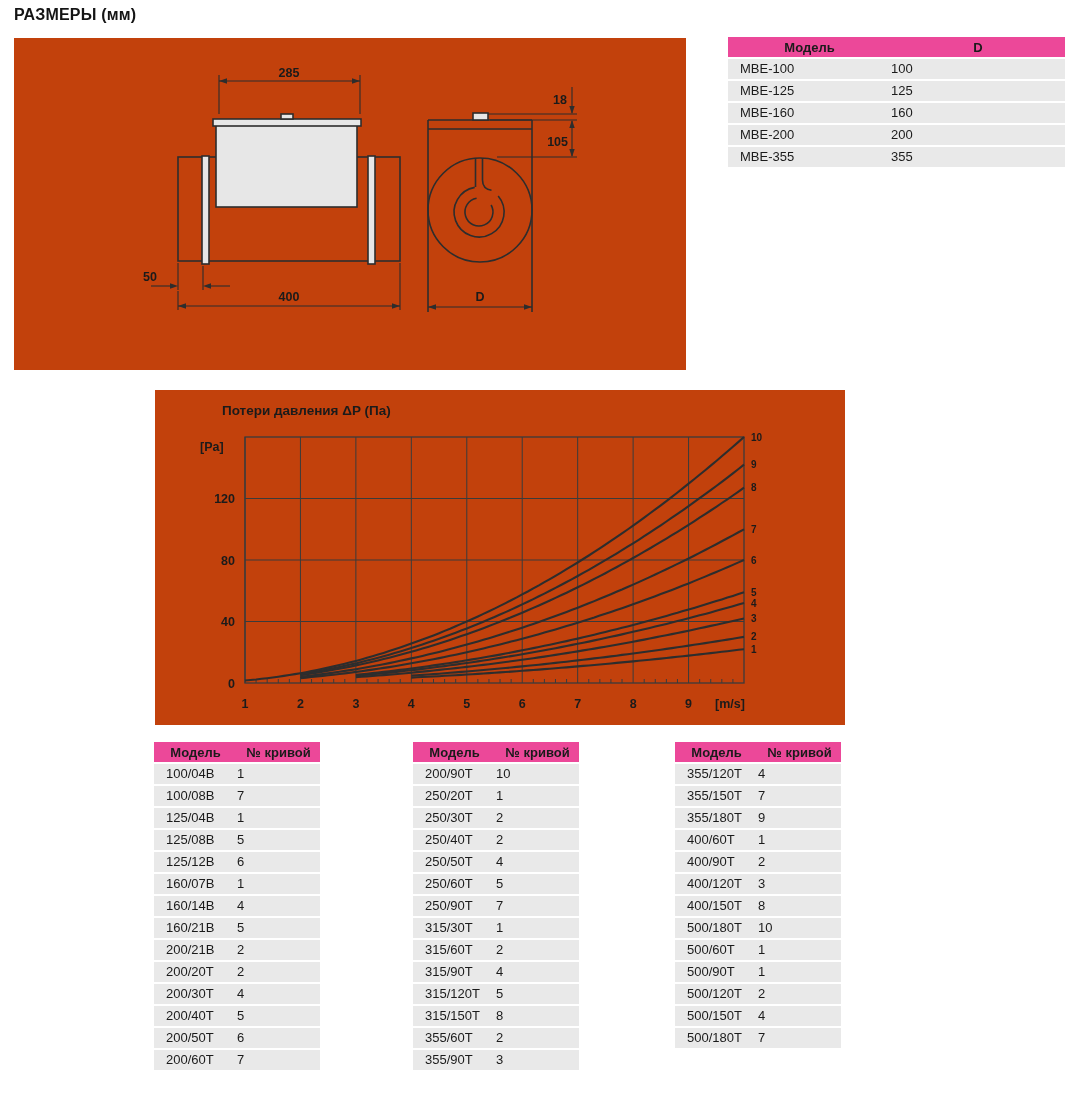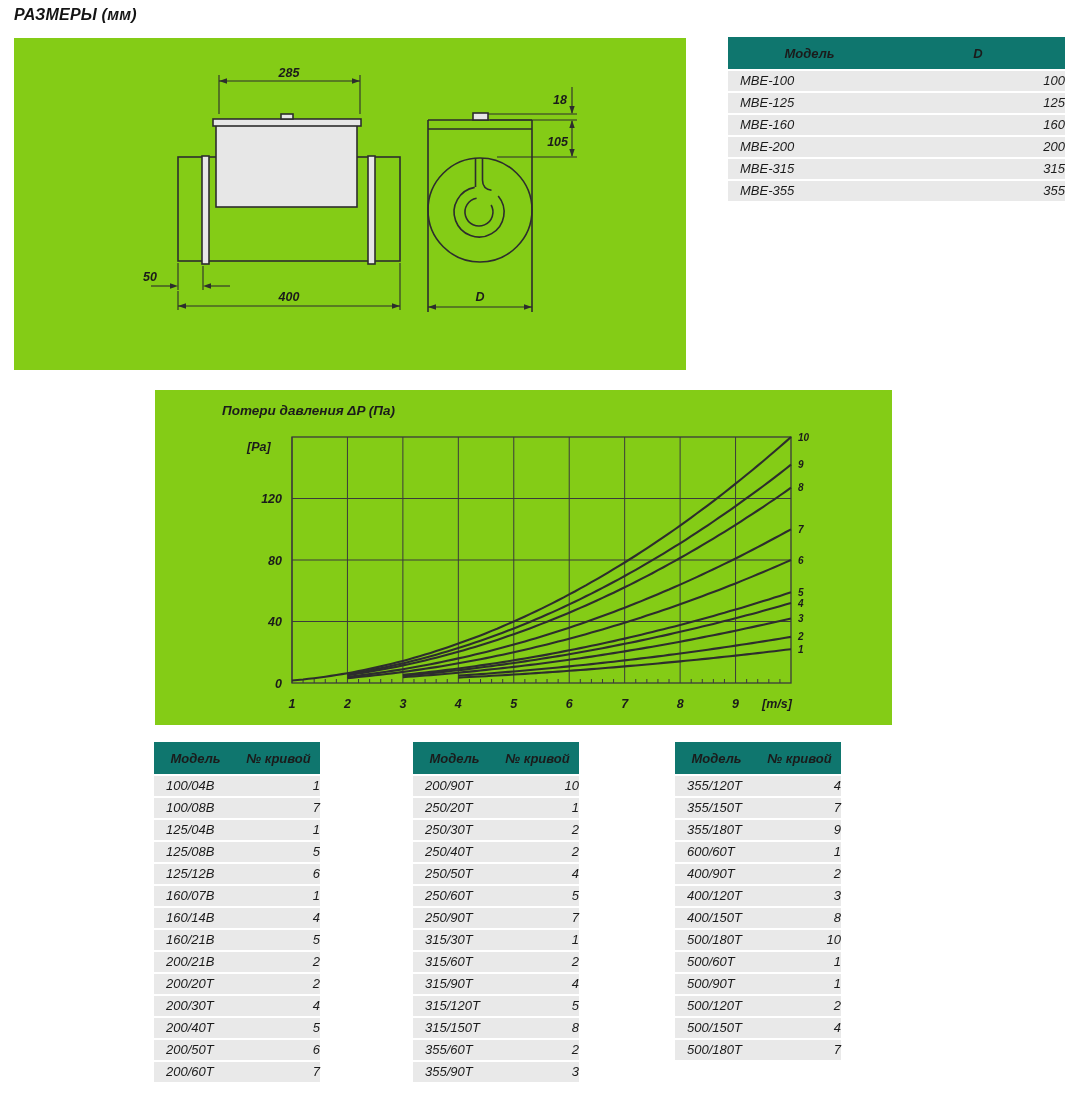--- a/index.html
+++ b/index.html
@@ -1,44 +1,44 @@
 <!DOCTYPE html>
 <html><head>
 <meta charset="utf-8">
 <style>
   html,body{margin:0;padding:0;background:#ffffff;}
   .page{
     position:relative;width:1071px;height:1099px;background:#ffffff;
-    font-family:"Liberation Sans","DejaVu Sans",sans-serif;color:#1b1b1b;overflow:hidden;font-style:italic;
+    font-family:"Liberation Sans","DejaVu Sans",sans-serif;color:#1b1b1b;overflow:hidden;
   }
   .page-title{
     position:absolute;left:14px;top:6px;font-size:16px;font-weight:bold;letter-spacing:.2px;color:#151515;
   }
-  .panel{position:absolute;background:#84cc16;}
+  .panel{position:absolute;background:#c2410c;}
   .drawing-panel{left:14px;top:38px;width:672px;height:332px;}
-  .chart-panel{left:155px;top:390px;width:690px;height:335px;padding-left:47px;}
+  .chart-panel{left:155px;top:390px;width:690px;height:335px;}
   .chart-title{position:absolute;left:67px;top:13px;font-size:13.5px;font-weight:bold;color:#1b1b1b;}
   svg{display:block;}
   .draw-line{stroke:#2d2d2d;stroke-width:1.6;fill:none;}
   .draw-fill{stroke:#2d2d2d;stroke-width:1.6;fill:#e7e7e7;}
   .dim-line{stroke:#2d2d2d;stroke-width:1.1;fill:none;}
   .dim-arrow{fill:#2d2d2d;stroke:none;}
   .dim-text{font-size:12.5px;font-weight:bold;fill:#1b1b1b;}
   .tick-x{font-size:12.5px;font-weight:bold;fill:#1b1b1b;text-anchor:middle;}
   .tick-y{font-size:12.5px;font-weight:bold;fill:#1b1b1b;text-anchor:end;}
   .axis-unit{font-size:12.5px;font-weight:bold;fill:#1b1b1b;}
   .curve-lbl{font-size:10px;font-weight:bold;fill:#1b1b1b;}
   table.tbl{
     position:absolute;border-collapse:separate;border-spacing:0 2px;table-layout:fixed;
     font-size:13px;color:#1b1b1b;
   }
-  table.tbl th{background:#0f766e;height:32px;font-size:13px;font-weight:bold;text-align:center;padding:0;}
+  table.tbl th{background:#ec4899;height:20px;font-size:13px;font-weight:bold;text-align:center;padding:0;}
   table.tbl td{background:#e9e9e9;height:20px;padding:0;line-height:20px;}
   table.tbl td.c-model{text-align:left;padding-left:12px;}
-  table.tbl td.c-num{text-align:right;}
+  table.tbl td.c-num{text-align:left;}
   .dim-table{left:728px;top:35px;width:337px;}
   .dim-table col.c1{width:163px;} .dim-table col.c2{width:174px;}
   .curve-table{width:166px;top:740px;}
   .curve-table col.c1{width:83px;} .curve-table col.c2{width:83px;}
   .ct1{left:154px;} .ct2{left:413px;} .ct3{left:675px;}
 </style>
 </head>
 <body>
 
 <div class="page">
@@ -134,24 +134,20 @@
           <td class="c-model">МВЕ-125</td>
           <td class="c-num">125</td>
         </tr>
         <tr>
           <td class="c-model">МВЕ-160</td>
           <td class="c-num">160</td>
         </tr>
         <tr>
           <td class="c-model">МВЕ-200</td>
           <td class="c-num">200</td>
-        </tr>
-        <tr>
-          <td class="c-model">МВЕ-315</td>
-          <td class="c-num">315</td>
         </tr>
         <tr>
           <td class="c-model">МВЕ-355</td>
           <td class="c-num">355</td>
         </tr>
       </tbody>
   </table>
 
   <div class="panel chart-panel">
     <div class="chart-title">Потери давления ΔP  (Па)</div>
@@ -403,21 +399,21 @@
         </tr>
         <tr>
           <td class="c-model">355/150T</td>
           <td class="c-num">7</td>
         </tr>
         <tr>
           <td class="c-model">355/180T</td>
           <td class="c-num">9</td>
         </tr>
         <tr>
-          <td class="c-model">600/60T</td>
+          <td class="c-model">400/60T</td>
           <td class="c-num">1</td>
         </tr>
         <tr>
           <td class="c-model">400/90T</td>
           <td class="c-num">2</td>
         </tr>
         <tr>
           <td class="c-model">400/120T</td>
           <td class="c-num">3</td>
         </tr>

